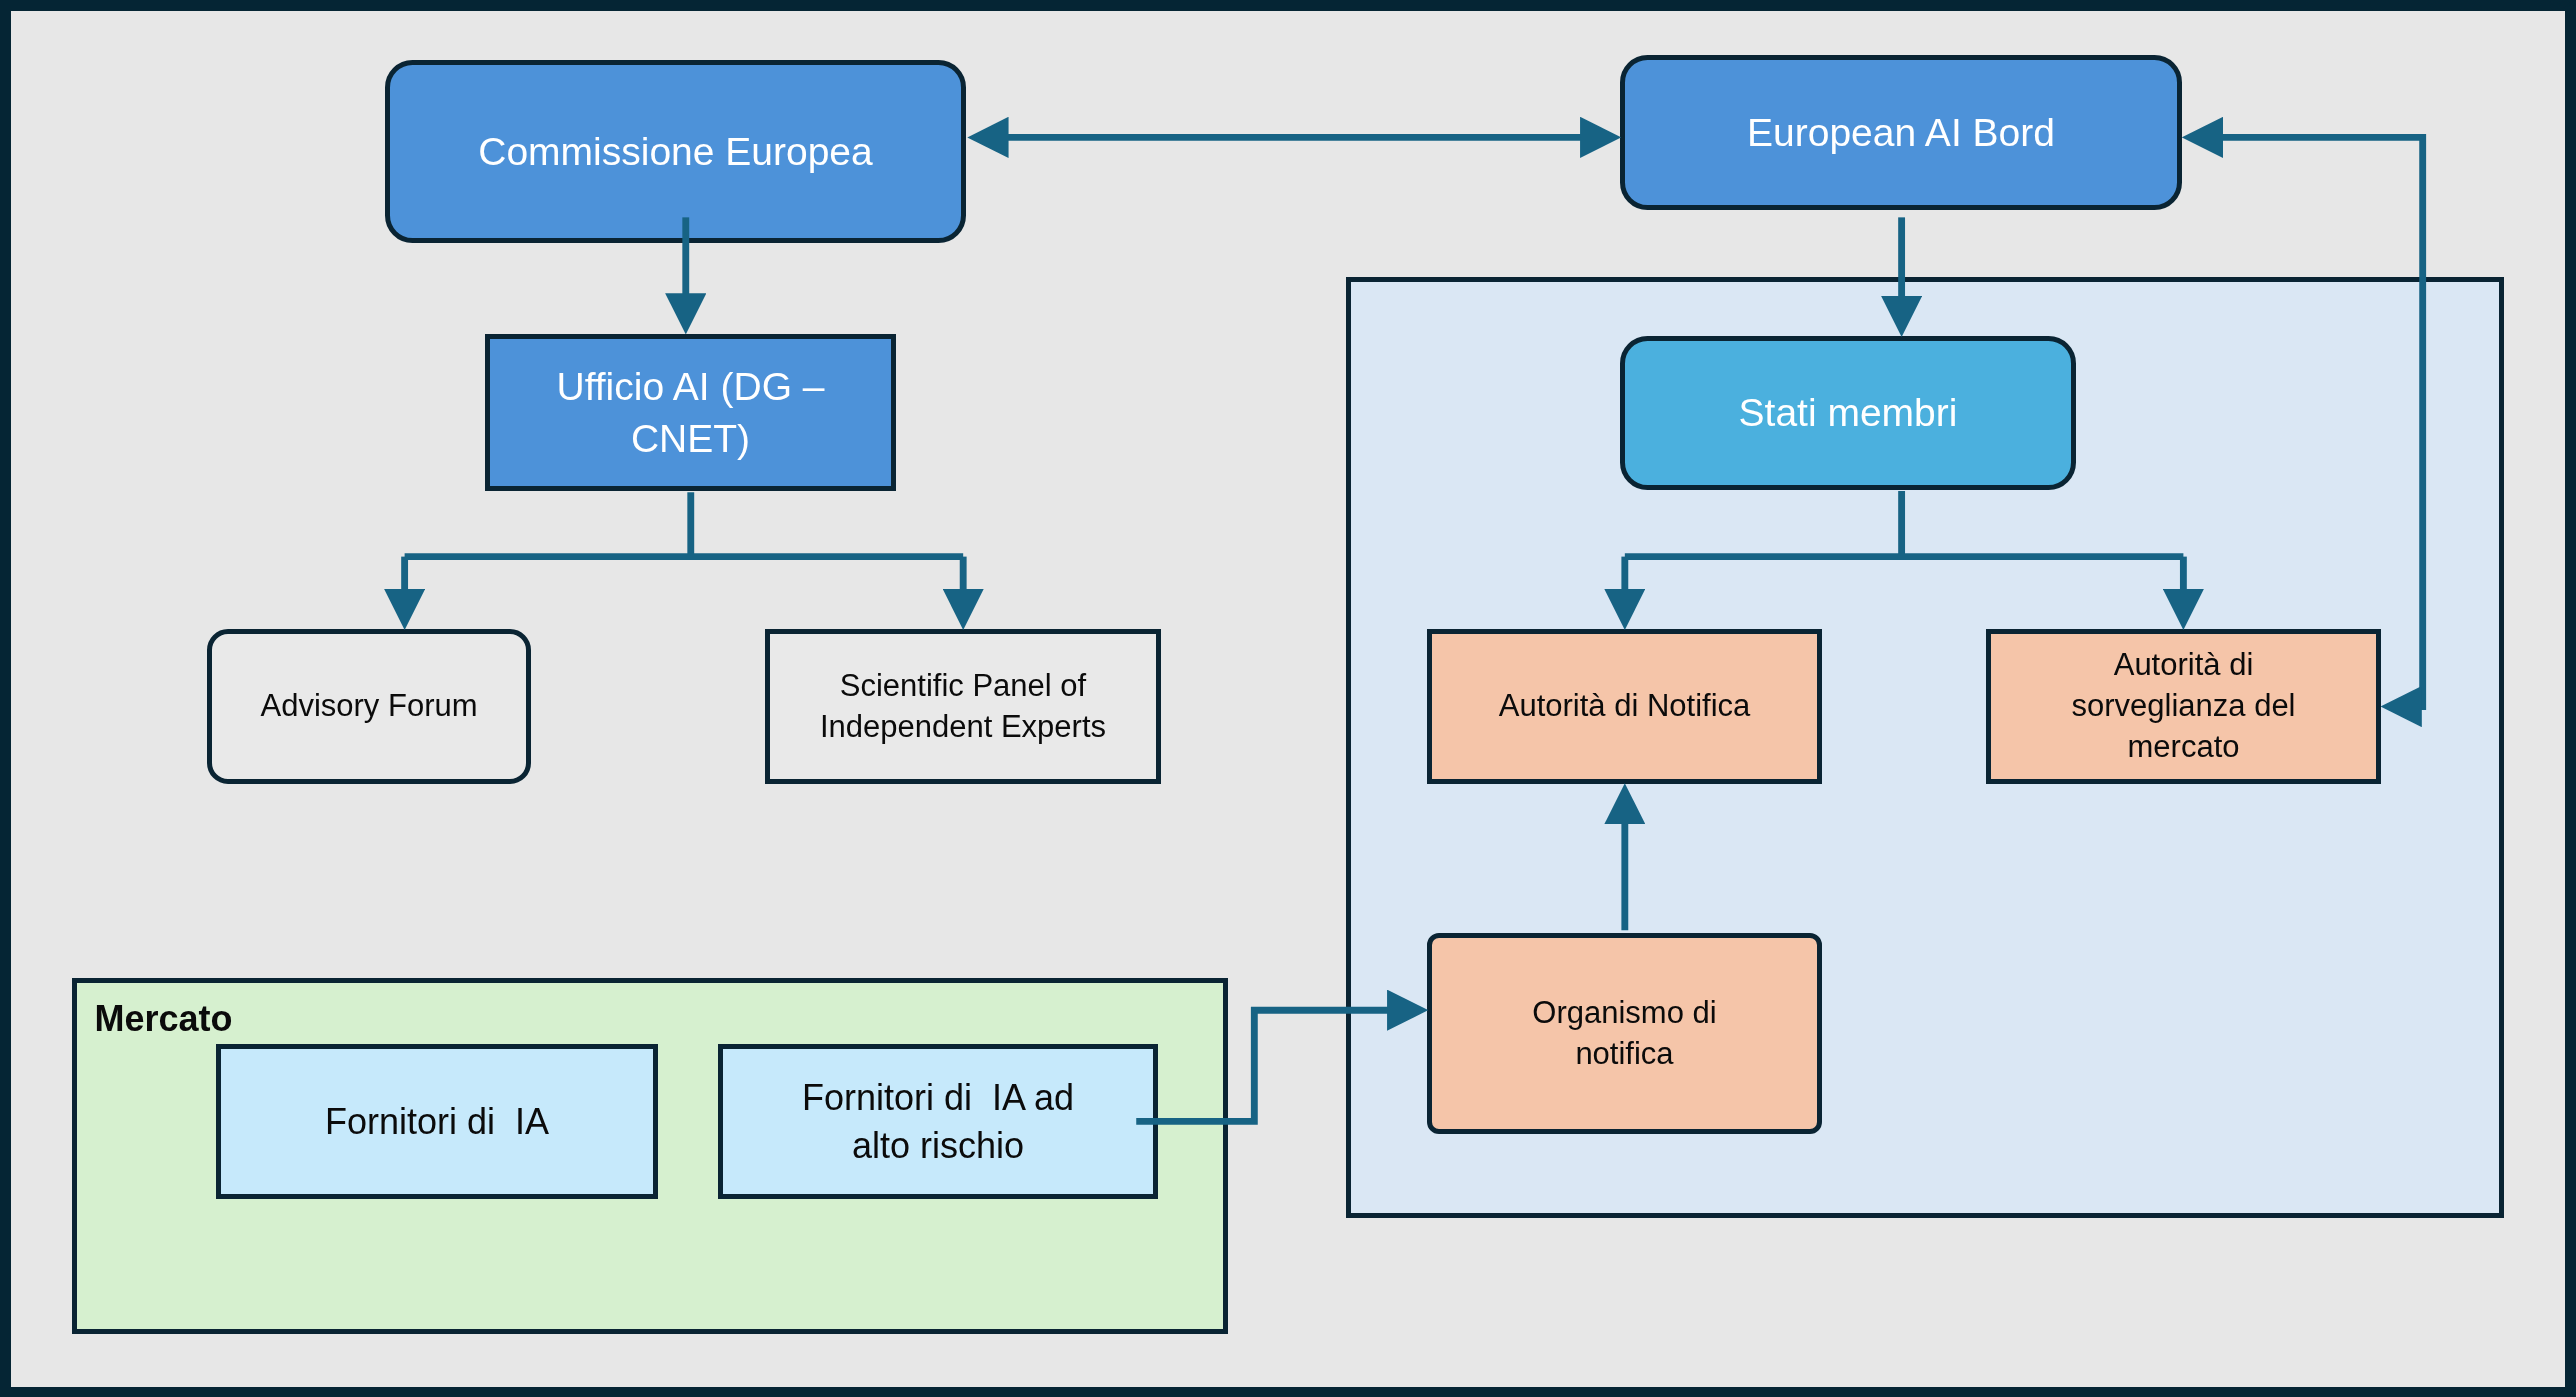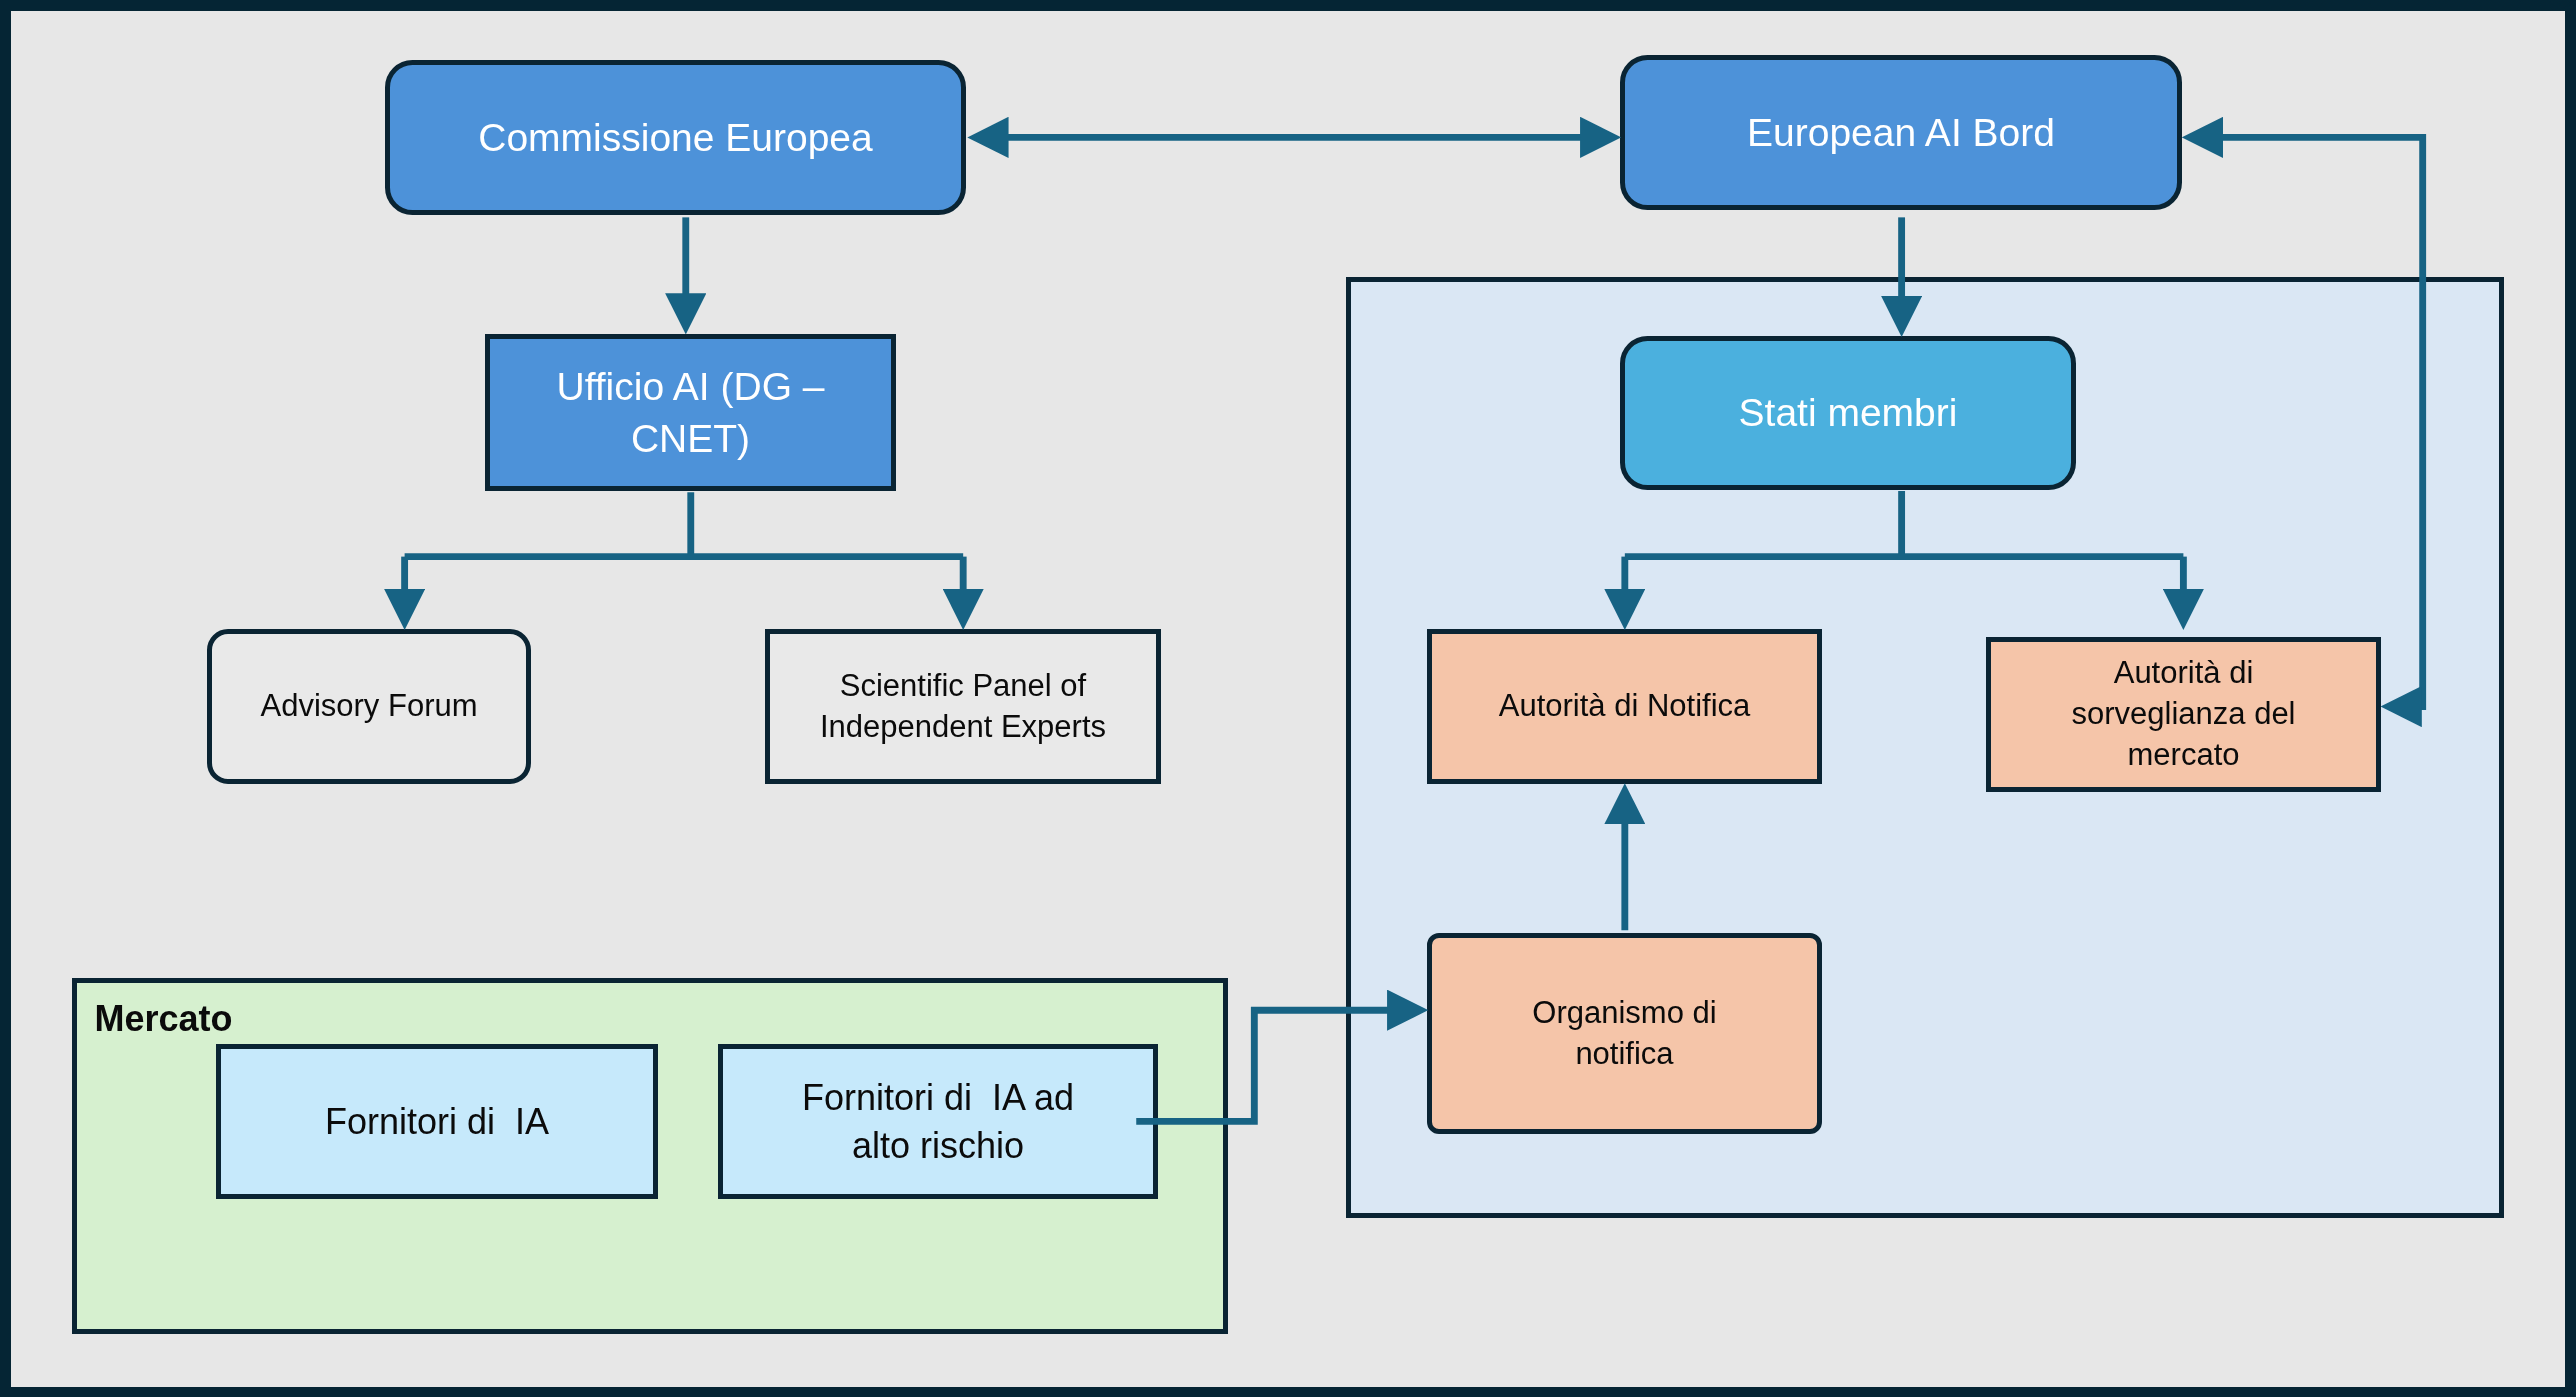--- a/index.html
+++ b/index.html
@@ -42,21 +42,21 @@
 <body>
 
 <div class="canvas">
 
   <div class="container area-blue" style="left:1335px; top:266px; width:1158px; height:941px;"></div>
 
   <div class="container area-green" style="left:61px; top:967px; width:1156px; height:356px;">
     <span class="area-label">Mercato</span>
   </div>
 
-  <div class="node blue rounded" style="left:374px; top:49px; width:581px; height:155px;">
+  <div class="node blue rounded" style="left:374px; top:49px; width:581px; height:183px;">
     <span class="lbl">Commissione Europea</span>
   </div>
 
   <div class="node blue rounded" style="left:1609px; top:44px; width:562px; height:155px;">
     <span class="lbl">European AI Bord</span>
   </div>
 
   <div class="node blue" style="left:474px; top:323px; width:411px; height:157px;">
     <span class="lbl">Ufficio AI (DG –
 CNET)</span>
@@ -72,21 +72,21 @@
   </div>
 
   <div class="node cyan rounded" style="left:1609px; top:325px; width:456px; height:154px;">
     <span class="lbl">Stati membri</span>
   </div>
 
   <div class="node orange" style="left:1416px; top:618px; width:395px; height:155px;">
     <span class="lbl">Autorità di Notifica</span>
   </div>
 
-  <div class="node orange" style="left:1975px; top:618px; width:395px; height:155px;margin-top:8px;">
+  <div class="node orange" style="left:1975px; top:618px; width:395px; height:155px;">
     <span class="lbl">Autorità di
 sorveglianza del
 mercato</span>
   </div>
 
   <div class="node orange" style="left:1416px; top:922px; width:395px; height:201px;border-radius:12px;">
     <span class="lbl">Organismo di
 notifica</span>
   </div>
 

